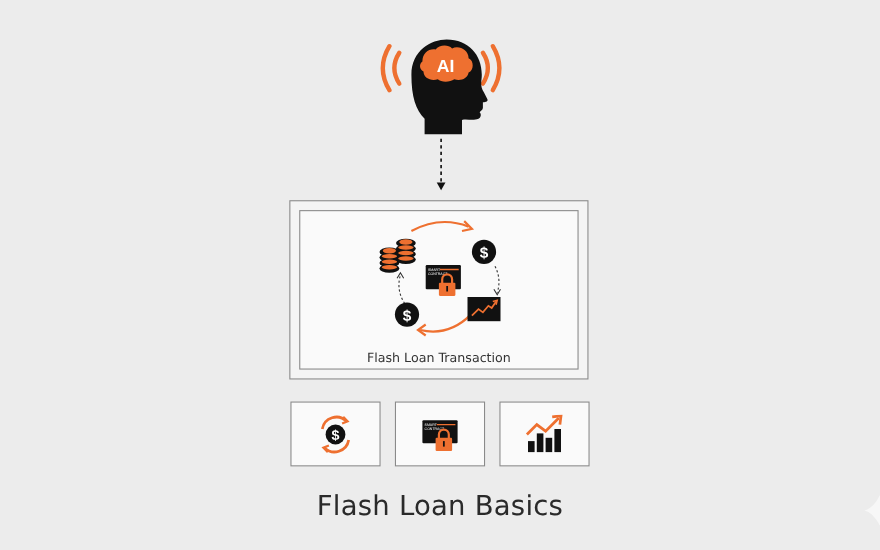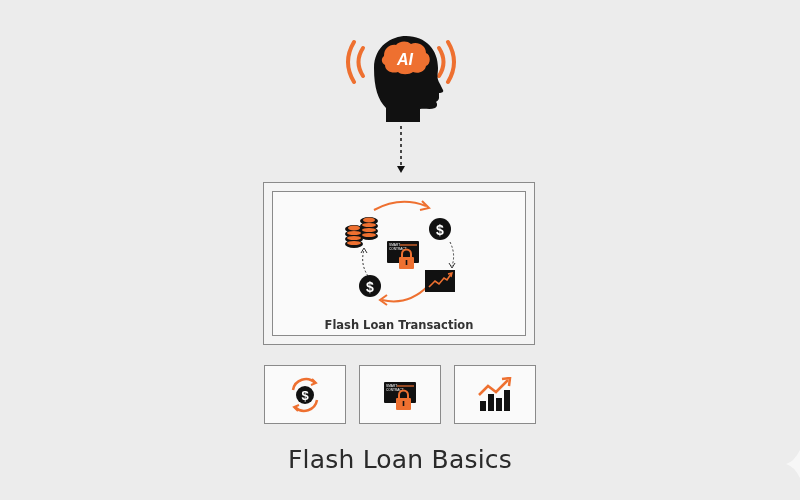--- a/index.html
+++ b/index.html
@@ -3,34 +3,34 @@
   <meta charset="utf-8">
   <style>
     html, body { margin: 0; padding: 0; }
     body {
       width: 800px; height: 500px; overflow: hidden;
       background: #ececec;
       font-family: "DejaVu Sans", sans-serif;
       position: relative;
     }
     .abs { position: absolute; }
-    .head-wrap { left: 340px; top: 28px; width: 122px; height: 96px; font-style: italic; }
+    .head-wrap { left: 340px; top: 28px; width: 122px; height: 96px; }
     .arrow-down { left: 396px; top: 126px; width: 10px; height: 48px; }
     .main-frame {
       left: 263px; top: 182px; width: 272px; height: 163px;
       border: 1px solid #8a8a8a; background: #f4f4f4; box-sizing: border-box;
     }
     .main-inner {
       position: absolute; left: 8px; top: 8px; right: 8px; bottom: 8px;
       border: 1px solid #8a8a8a; background: #fafafa;
     }
     .cycle { left: 330px; top: 196px; width: 140px; height: 112px; }
     .main-caption {
       left: 263px; top: 318px; width: 272px; text-align: center;
-      font-size: 11.5px; color: #333; font-weight: bold;
+      font-size: 11.5px; color: #333;
     }
     .tile {
       top: 365px; width: 82px; height: 59px;
       border: 1px solid #8a8a8a; background: #fafafa; box-sizing: border-box;
       display: flex; align-items: center; justify-content: center;
     }
     .tile1 { left: 264px; }
     .tile2 { left: 359px; }
     .tile3 { left: 454px; }
     .title {

